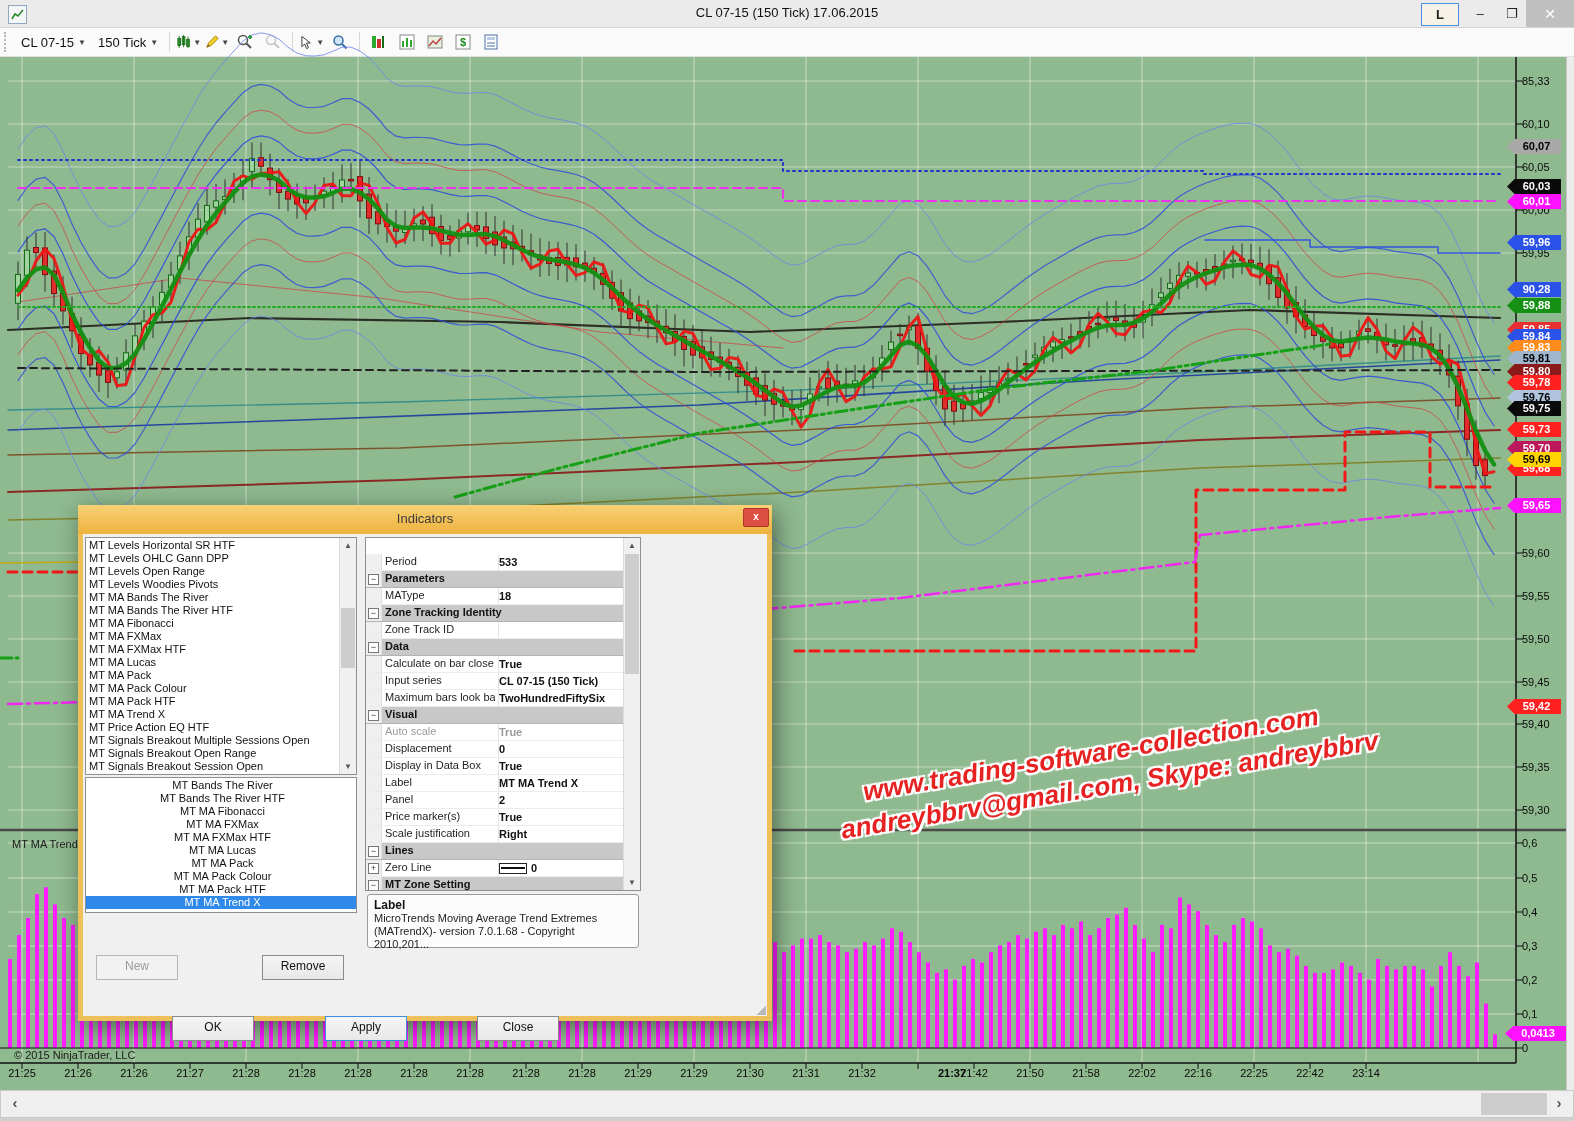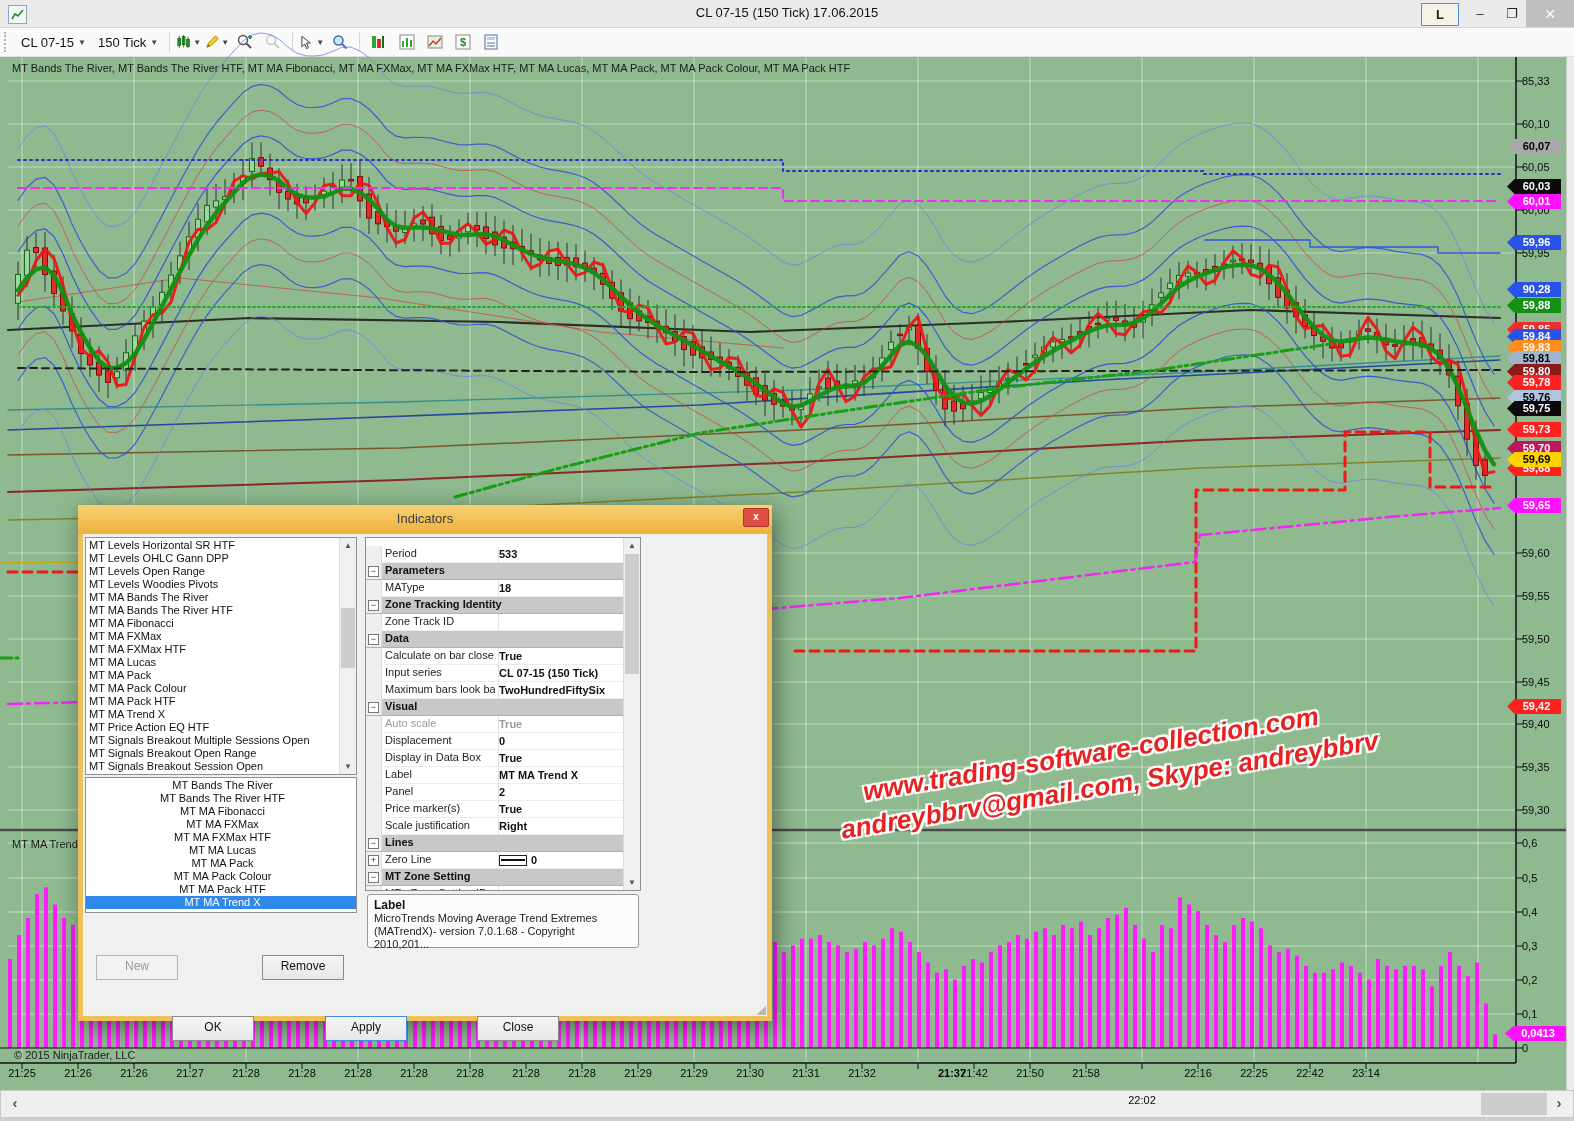--- a/index.html
+++ b/index.html
@@ -56,21 +56,21 @@
   .lb-item.sel{background:#2E89E8;color:#fff;}
   .vscroll{position:absolute;top:0;bottom:0;right:0;width:16px;background:#F0F0F0;border-left:1px solid #DCDCDC;}
   .vs-arrow{position:absolute;left:0;width:16px;height:15px;color:#555;font-size:8px;text-align:center;line-height:15px;}
   .vs-thumb{position:absolute;left:1px;width:14px;background:#CDCDCD;}
   .win-btn{position:absolute;height:23px;background:linear-gradient(#F5F5F5,#E8E8E8);
            border:1px solid #8A8A8A;font-size:12px;color:#111;text-align:center;line-height:21px;margin-top:34px;}
   .win-btn.default{border:1px solid #3C8FE0;}
   .win-btn.disabled{color:#9B9B9B;border-color:#B5B5B5;background:#F2F2F2;}
   #prop-grid{position:absolute;left:282px;top:27px;width:276px;height:354px;background:#fff;
              border:1px solid #8E8F94;box-sizing:border-box;overflow:hidden;}
-  .pg-rows{position:absolute;left:0;top:8px;width:258px;}
+  .pg-rows{position:absolute;left:0;top:16px;width:258px;}
   .pg-row{position:relative;height:16px;border-bottom:1px solid #ECECEC;font-size:11px;}
   .pg-gutter{position:absolute;left:0;top:0;width:15px;height:16px;background:#EFEFEF;border-right:1px solid #E0E0E0;}
   .pg-name{position:absolute;left:19px;top:0;width:110px;height:16px;line-height:15px;color:#1E1E1E;
            white-space:nowrap;overflow:hidden;}
   .pg-val{position:absolute;left:133px;top:0;right:2px;height:16px;line-height:15px;font-weight:bold;color:#111;
           white-space:nowrap;overflow:hidden;display:flex;align-items:center;gap:4px;}
   .pg-row.section{background:#C8C8C8;border-bottom:1px solid #B2B2B2;}
   .pg-row.section .pg-name{left:19px;width:230px;font-weight:bold;color:#111;}
   .pg-row .col-line{position:absolute;left:132px;top:0;width:1px;height:16px;background:#E4E4E4;}
   .pg-box{position:absolute;left:2px;top:3px;width:9px;height:9px;background:#fff;border:1px solid #777;
@@ -803,21 +803,20 @@
         <line x1="918" y1="1063" x2="918" y2="1069" stroke="#111" stroke-width="1" opacity="1"></line>
         <line x1="974" y1="1063" x2="974" y2="1069" stroke="#111" stroke-width="1" opacity="1"></line>
         <line x1="1030" y1="1063" x2="1030" y2="1069" stroke="#111" stroke-width="1" opacity="1"></line>
         <line x1="1086" y1="1063" x2="1086" y2="1069" stroke="#111" stroke-width="1" opacity="1"></line>
         <line x1="1142" y1="1063" x2="1142" y2="1069" stroke="#111" stroke-width="1" opacity="1"></line>
         <line x1="1198" y1="1063" x2="1198" y2="1069" stroke="#111" stroke-width="1" opacity="1"></line>
         <line x1="1254" y1="1063" x2="1254" y2="1069" stroke="#111" stroke-width="1" opacity="1"></line>
         <line x1="1310" y1="1063" x2="1310" y2="1069" stroke="#111" stroke-width="1" opacity="1"></line>
         <line x1="1366" y1="1063" x2="1366" y2="1069" stroke="#111" stroke-width="1" opacity="1"></line>
       </svg>
-    <div class="chart-header">MT Bands The River, MT Bands The River HTF, MT MA Fibonacci, MT MA FXMax, MT MA FXMax HTF, MT MA Lucas, MT MA Pack, MT MA Pack Colour, MT MA Pack HTF</div>
     <div class="panel2-label">MT MA Trend X</div>
     <div class="watermark">
       <div>www.trading-software-collection.com</div>
       <div>andreybbrv@gmail.com, Skype: andreybbrv</div>
     </div>
     <div class="copyright">© 2015 NinjaTrader, LLC</div>
     <div class="right-strip"></div>
     <div id="price-axis">
         <div class="p-tick" style="top: 18px;">85,33</div>
         <div class="p-tick" style="top: 61px;">60,10</div>
@@ -874,21 +873,21 @@
         <div class="t-label" style="left: 582px;">21:28</div>
         <div class="t-label" style="left: 638px;">21:29</div>
         <div class="t-label" style="left: 694px;">21:29</div>
         <div class="t-label" style="left: 750px;">21:30</div>
         <div class="t-label" style="left: 806px;">21:31</div>
         <div class="t-label" style="left: 862px;">21:32</div>
         <div class="t-label" style="left: 952px; font-weight: bold;">21:37</div>
         <div class="t-label" style="left: 974px;">21:42</div>
         <div class="t-label" style="left: 1030px;">21:50</div>
         <div class="t-label" style="left: 1086px;">21:58</div>
-        <div class="t-label" style="left: 1142px; margin-top: 27px;">22:02</div>
+        <div class="t-label" style="left: 1142px;">22:02</div>
         <div class="t-label" style="left: 1198px;">22:16</div>
         <div class="t-label" style="left: 1254px;">22:25</div>
         <div class="t-label" style="left: 1310px;">22:42</div>
         <div class="t-label" style="left: 1366px;">23:14</div>
       </div>
   </div>
 
   <div id="dialog">
     <div class="dlg-title">
       <span>Indicators</span>

